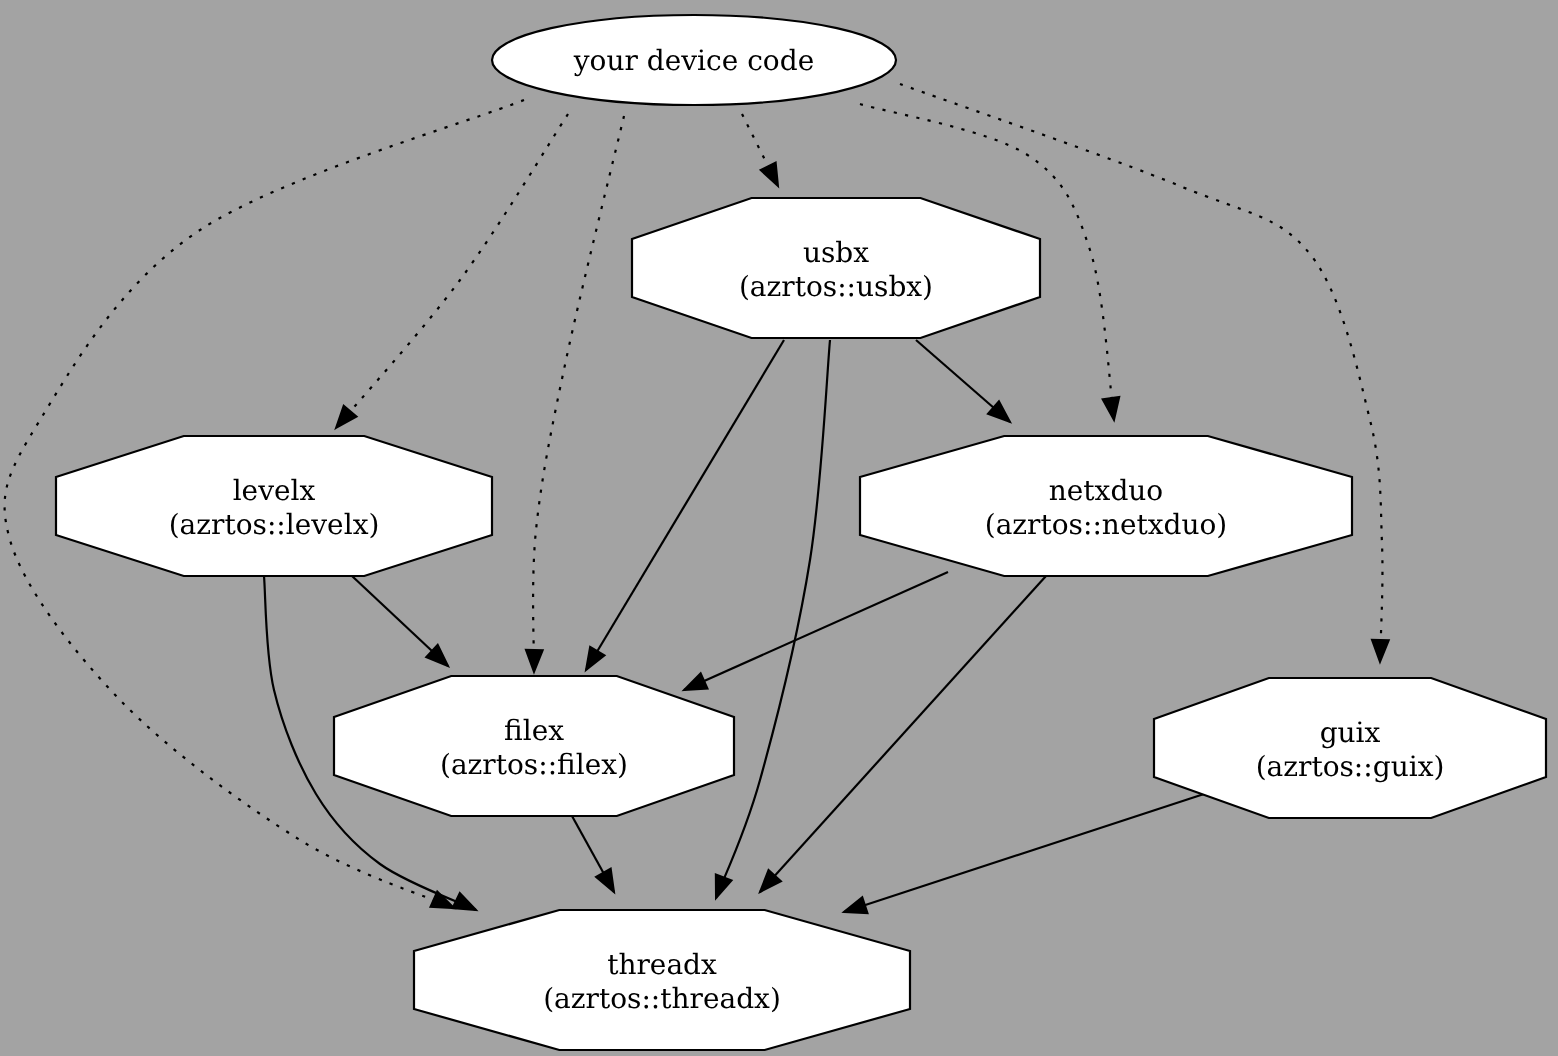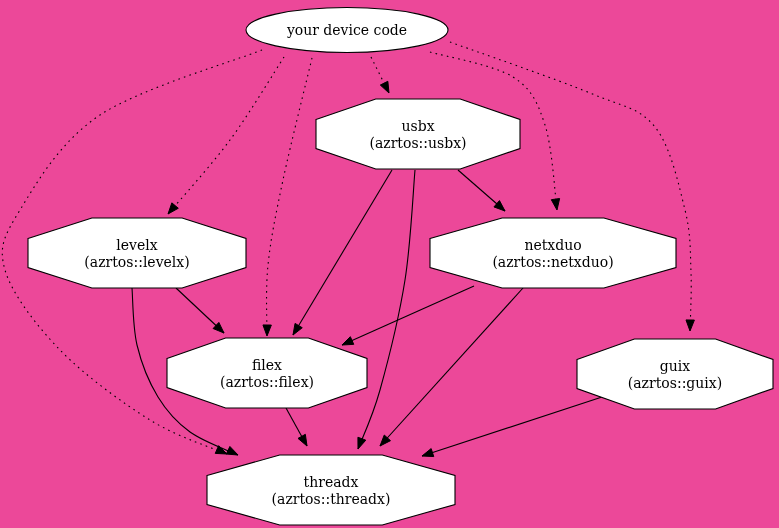--- a/index.html
+++ b/index.html
@@ -4,21 +4,21 @@
 <style>
   html, body {
     margin: 0;
     padding: 0;
     background: #ffffff;
   }
   .canvas {
     position: relative;
     width: 779px;
     height: 528px;
-    background: #ec4899;
+    background: #a3a3a3;
     overflow: hidden;
     text-align: center;
   }
   svg text {
     font-family: "DejaVu Serif", "Liberation Serif", serif;
   }
 </style>
 </head>
 <body>
 

